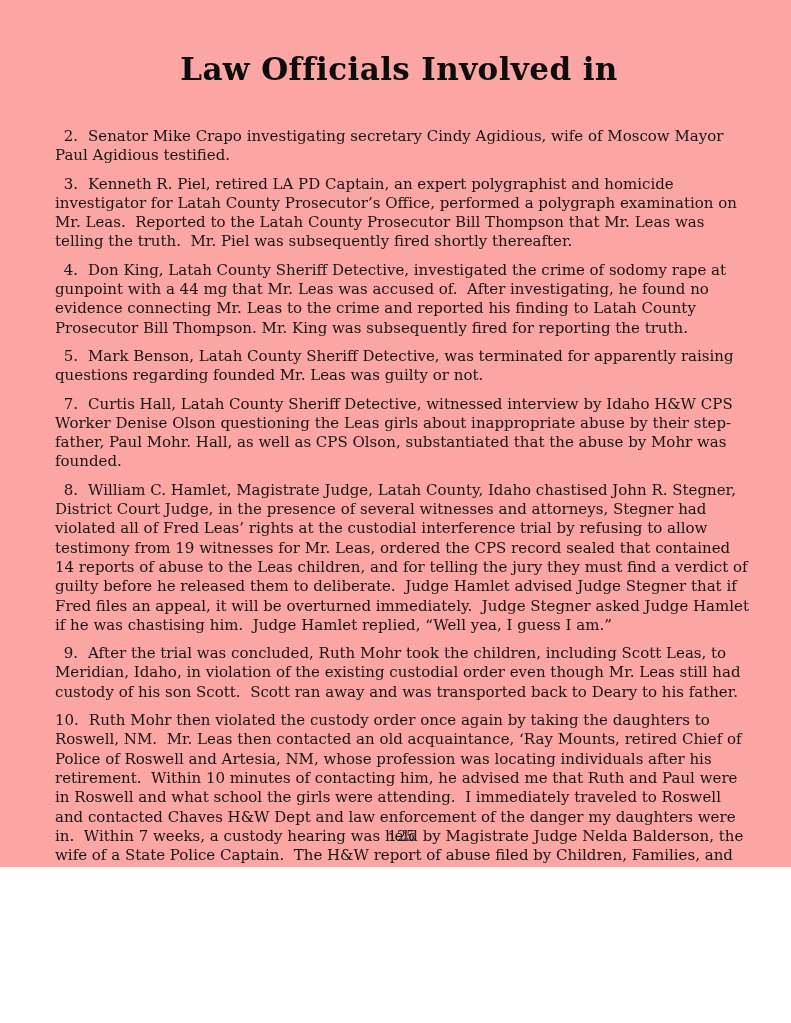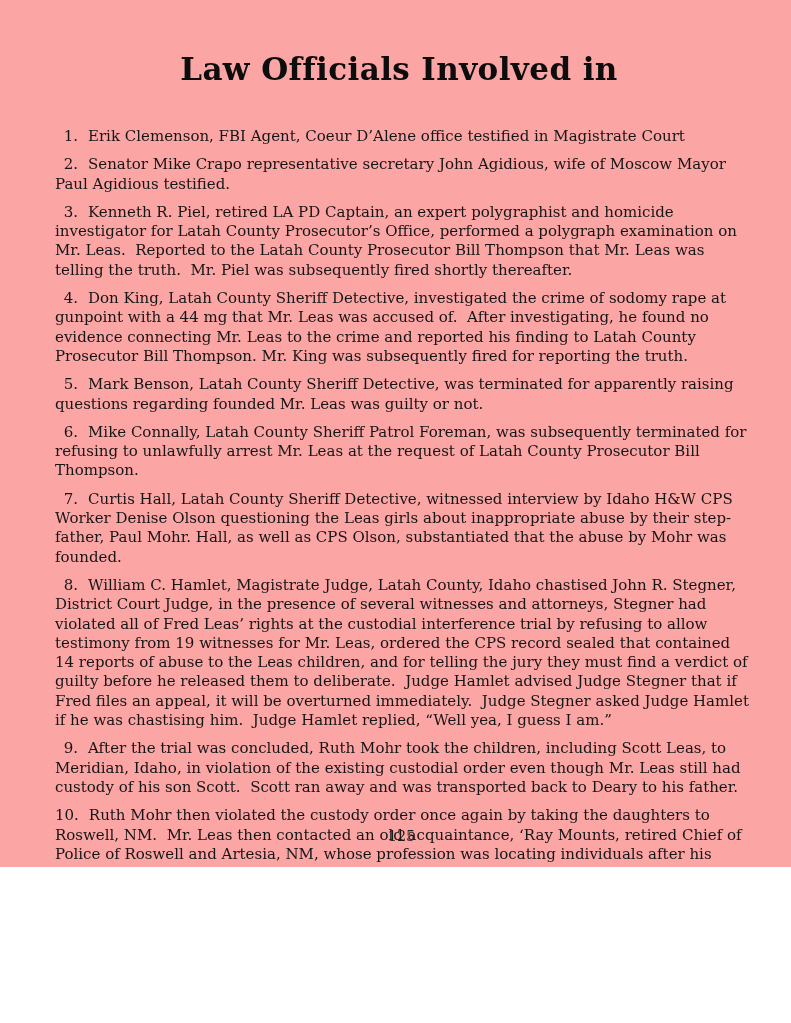--- a/index.html
+++ b/index.html
@@ -58,26 +58,24 @@
 </head>
 <body>
 
 <div class="page">
 
   <h1 class="title">
       <span class="title-line">Law Officials Involved in</span>
     </h1>
 
   <div class="list">
-    <p class="item"><span class="num">1.</span><span class="txt">Erik Clemenson, FBI Agent, Coeur D’Alene office testified in Magistrate Court</span></p>
-    <p class="item"><span class="num">2.</span><span class="txt">Senator Mike Crapo representative secretary John Agidious, wife of Moscow Mayor Paul Agidious testified.</span></p>
+    <p class="item"><span class="num">2.</span><span class="txt">Senator Mike Crapo investigating secretary Cindy Agidious, wife of Moscow Mayor Paul Agidious testified.</span></p>
     <p class="item"><span class="num">3.</span><span class="txt">Kenneth R. Piel, retired LA PD Captain, an expert polygraphist and homicide investigator for Latah County Prosecutor’s Office, performed a polygraph examination on Mr. Leas.  Reported to the Latah County Prosecutor Bill Thompson that Mr. Leas was telling the truth.  Mr. Piel was subsequently fired shortly thereafter.</span></p>
     <p class="item"><span class="num">4.</span><span class="txt">Don King, Latah County Sheriff Detective, investigated the crime of sodomy rape at gunpoint with a 44 mg that Mr. Leas was accused of.  After investigating, he found no evidence connecting Mr. Leas to the crime and reported his finding to Latah County Prosecutor Bill Thompson. Mr. King was subsequently fired for reporting the truth.</span></p>
     <p class="item"><span class="num">5.</span><span class="txt">Mark Benson, Latah County Sheriff Detective, was terminated for apparently raising questions regarding founded Mr. Leas was guilty or not.</span></p>
-    <p class="item"><span class="num">6.</span><span class="txt">Mike Connally, Latah County Sheriff Patrol Foreman, was subsequently terminated for refusing to unlawfully arrest Mr. Leas at the request of Latah County Prosecutor Bill Thompson.</span></p>
     <p class="item"><span class="num">7.</span><span class="txt">Curtis Hall, Latah County Sheriff Detective, witnessed interview by Idaho H&amp;W CPS Worker Denise Olson questioning the Leas girls about inappropriate abuse by their step-father, Paul Mohr. Hall, as well as CPS Olson, substantiated that the abuse by Mohr was founded.</span></p>
     <p class="item"><span class="num">8.</span><span class="txt">William C. Hamlet, Magistrate Judge, Latah County, Idaho chastised John R. Stegner, District Court Judge, in the presence of several witnesses and attorneys, Stegner had violated all of Fred Leas’ rights at the custodial interference trial by refusing to allow testimony from 19 witnesses for Mr. Leas, ordered the CPS record sealed that contained 14 reports of abuse to the Leas children, and for telling the jury they must find a verdict of guilty before he released them to deliberate.  Judge Hamlet advised Judge Stegner that if Fred files an appeal, it will be overturned immediately.  Judge Stegner asked Judge Hamlet if he was chastising him.  Judge Hamlet replied, “Well yea, I guess I am.”</span></p>
     <p class="item"><span class="num">9.</span><span class="txt">After the trial was concluded, Ruth Mohr took the children, including Scott Leas, to Meridian, Idaho, in violation of the existing custodial order even though Mr. Leas still had custody of his son Scott.  Scott ran away and was transported back to Deary to his father.</span></p>
     <p class="item"><span class="num">10.</span><span class="txt">Ruth Mohr then violated the custody order once again by taking the daughters to Roswell, NM.  Mr. Leas then contacted an old acquaintance, ‘Ray Mounts, retired Chief of Police of Roswell and Artesia, NM, whose profession was locating individuals after his retirement.  Within 10 minutes of contacting him, he advised me that Ruth and Paul were in Roswell and what school the girls were attending.  I immediately traveled to Roswell and contacted Chaves H&amp;W Dept and law enforcement of the danger my daughters were in.  Within 7 weeks, a custody hearing was held by Magistrate Judge Nelda Balderson, the wife of a State Police Captain.  The H&amp;W report of abuse filed by Children, Families, and Youths</span></p>
   </div>
 
   <div class="footer">125</div>
 
 </div>
 

